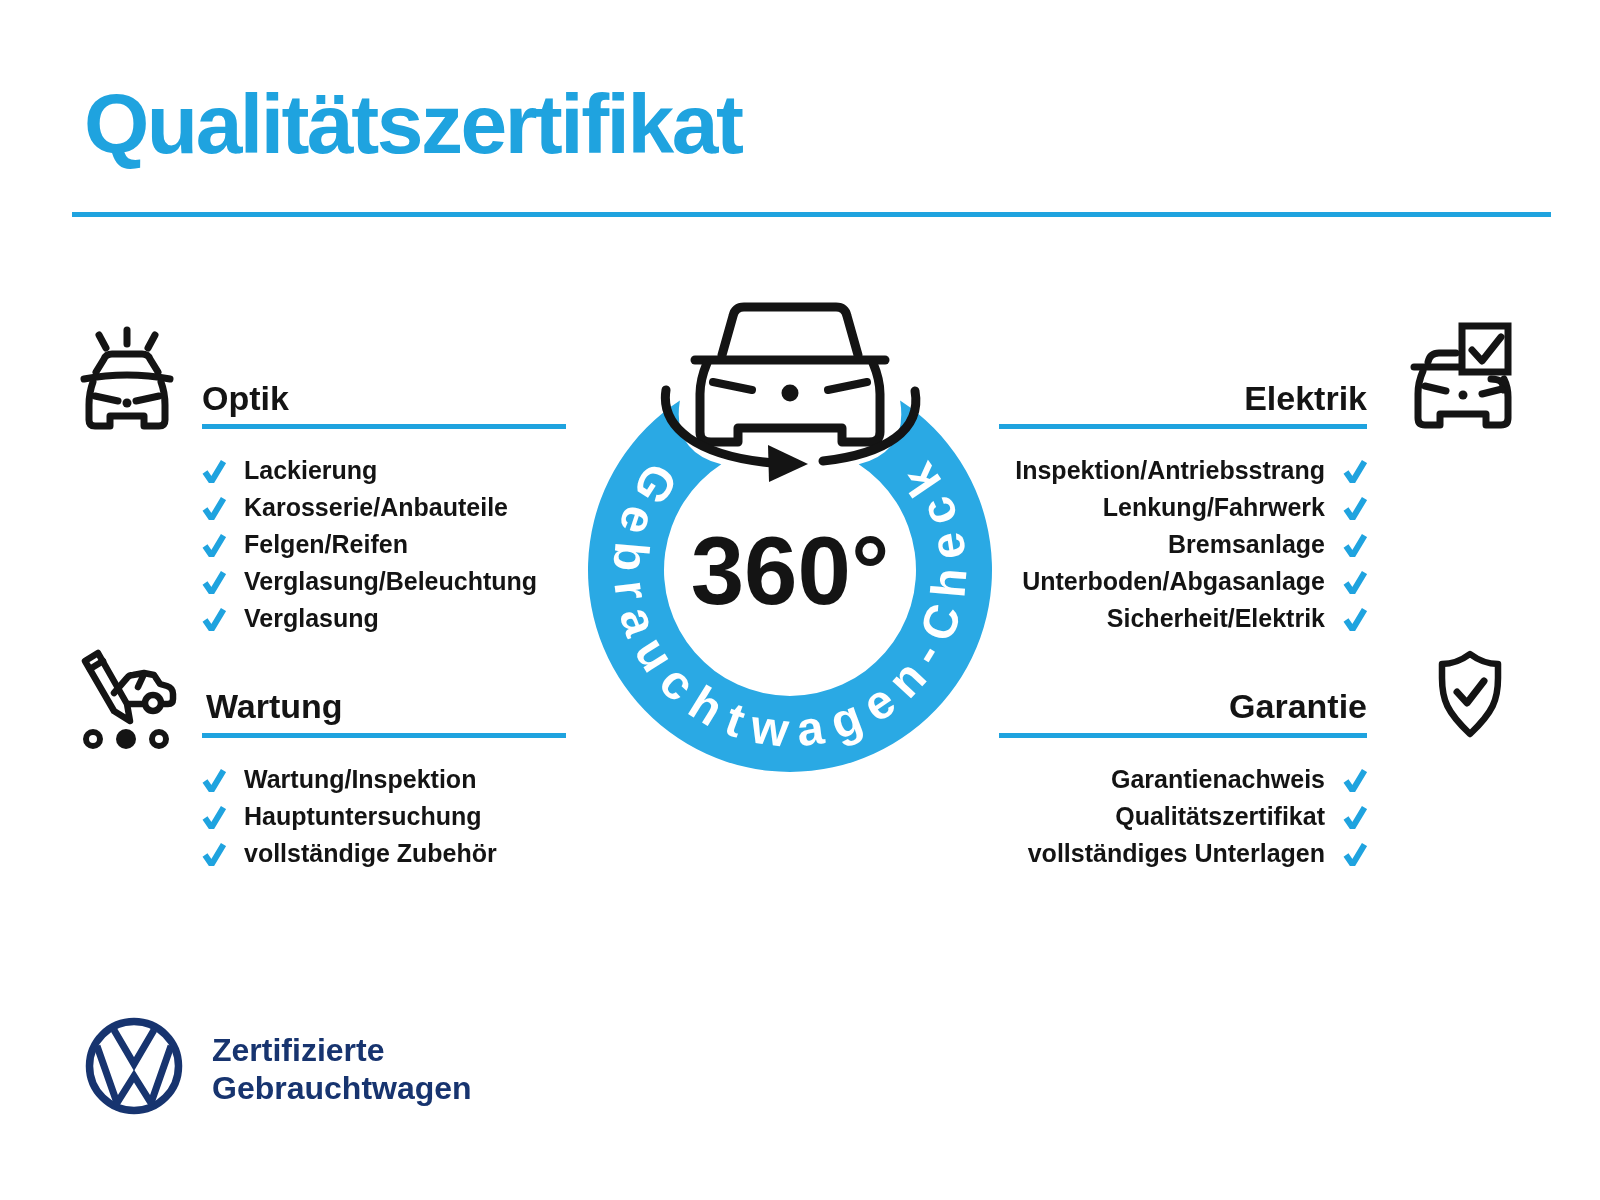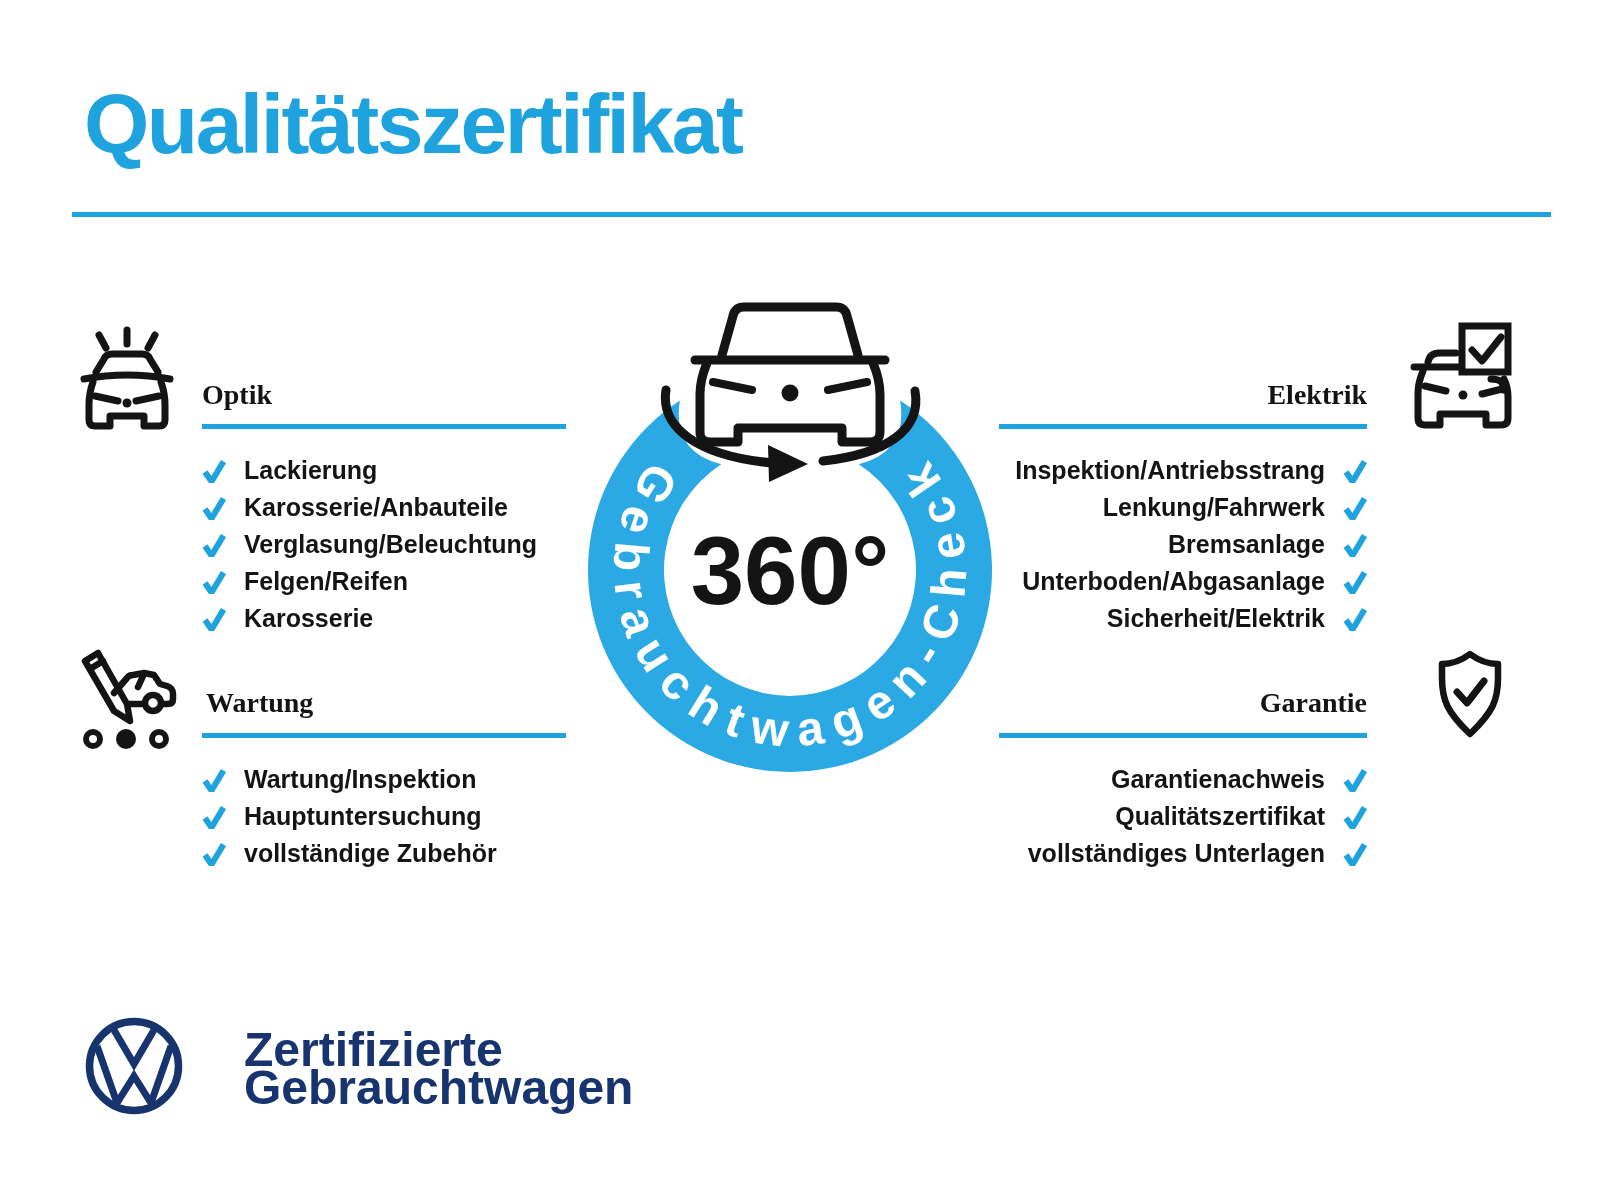--- a/index.html
+++ b/index.html
@@ -8,21 +8,21 @@
   html,body{margin:0;padding:0;background:#fff;}
   .page{position:relative;width:1600px;height:1200px;background:#ffffff;overflow:hidden;
         font-family:"Liberation Sans",sans-serif;color:var(--ink);}
 
   
   .title{position:absolute;left:84px;top:82px;font-size:84px;font-weight:bold;
          letter-spacing:-2.5px;line-height:1;color:var(--accent);}
   .top-rule{position:absolute;left:72px;top:212px;width:1479px;height:5px;background:var(--accent);}
 
   
-  .section-heading{position:absolute;font-size:28px;font-weight:bold;line-height:1;color:var(--ink);font-family:Liberation Serif, serif;}
+  .section-heading{position:absolute;font-size:34px;font-weight:bold;line-height:1;color:var(--ink);}
   #optik-heading{left:202px;top:381px;}
   #technik-heading{right:233px;top:381px;text-align:right;}
   #wartung-heading{left:206px;top:689px;}
   #garantie-heading{right:233px;top:689px;text-align:center;}
   .rule{position:absolute;height:5px;background:var(--accent);}
   #optik-rule{left:202px;top:424px;width:364px;}
   #technik-rule{right:233px;top:424px;width:368px;}
   #wartung-rule{left:202px;top:733px;width:364px;}
   #garantie-rule{right:233px;top:733px;width:368px;}
 
@@ -48,22 +48,22 @@
   
   .ink-stroke{stroke:var(--ink);fill:none;stroke-linecap:round;stroke-linejoin:round;}
   .ink-fill{fill:var(--ink);stroke:none;}
   .acc-stroke{stroke:var(--accent);fill:none;stroke-linecap:butt;stroke-linejoin:miter;}
   .navy-stroke{stroke:var(--navy);fill:none;stroke-linecap:butt;stroke-linejoin:miter;}
   .ring-fill{fill:var(--ring);stroke:none;}
   .ring-text{fill:#ffffff;font-family:"Liberation Sans",sans-serif;font-weight:bold;font-size:48px;}
   .deg-text{fill:var(--ink);font-family:"Liberation Sans",sans-serif;font-weight:bold;font-size:96px;}
 
   
-  .brand-text{position:absolute;left:212px;top:1031px;font-size:48px;line-height:38px;
-              font-weight:bold;color:var(--navy);margin-left:32px;}
+  .brand-text{position:absolute;left:212px;top:1031px;font-size:32px;line-height:38px;
+              font-weight:bold;color:var(--navy);}
 </style>
 </head>
 <body>
 
 <div class="page">
 
   <div class="title">Qualitätszertifikat</div>
   <div class="top-rule"></div>
 
   <svg id="optik-icon" class="abs" width="104" height="112" viewBox="0 0 104 112">
@@ -90,33 +90,33 @@
     <div class="check-row">
       <svg class="check-icon" width="24" height="24" viewBox="0 0 24 24">
           <path class="acc-stroke" stroke-width="6" d="M3 13 L9.5 22.5 L21.5 2.5"></path>
         </svg>
       <span>Karosserie/Anbauteile</span>
     </div>
     <div class="check-row">
       <svg class="check-icon" width="24" height="24" viewBox="0 0 24 24">
           <path class="acc-stroke" stroke-width="6" d="M3 13 L9.5 22.5 L21.5 2.5"></path>
         </svg>
+      <span>Felgen/Reifen</span>
+    </div>
+    <div class="check-row">
+      <svg class="check-icon" width="24" height="24" viewBox="0 0 24 24">
+          <path class="acc-stroke" stroke-width="6" d="M3 13 L9.5 22.5 L21.5 2.5"></path>
+        </svg>
       <span>Verglasung/Beleuchtung</span>
     </div>
     <div class="check-row">
       <svg class="check-icon" width="24" height="24" viewBox="0 0 24 24">
           <path class="acc-stroke" stroke-width="6" d="M3 13 L9.5 22.5 L21.5 2.5"></path>
         </svg>
-      <span>Felgen/Reifen</span>
-    </div>
-    <div class="check-row">
-      <svg class="check-icon" width="24" height="24" viewBox="0 0 24 24">
-          <path class="acc-stroke" stroke-width="6" d="M3 13 L9.5 22.5 L21.5 2.5"></path>
-        </svg>
-      <span>Karosserie</span>
+      <span>Verglasung</span>
     </div>
   </div>
 
   <svg id="technik-icon" class="abs" width="118" height="112" viewBox="0 0 118 112">
     <path class="ink-stroke" stroke-width="7" d="M30 40 Q32 31 41 31 L58 31"></path>
     <path class="ink-stroke" stroke-width="7" d="M16 45 L62 45"></path>
     <path class="ink-stroke" stroke-width="7" d="M93 57 Q107 57 105 68"></path>
     <path class="ink-stroke" stroke-width="7" d="M25 49 C21 58 20 65 20 72 L20 96 Q20 103 27 103 L42 103 L42 92 L88 92 L88 103 L103 103 Q110 103 110 96 L110 75 C110 68 109 63 106 57"></path>
     <path class="ink-stroke" stroke-width="7" d="M27 64 L48 69"></path>
     <path class="ink-stroke" stroke-width="7" d="M84 72 L104 67"></path>

